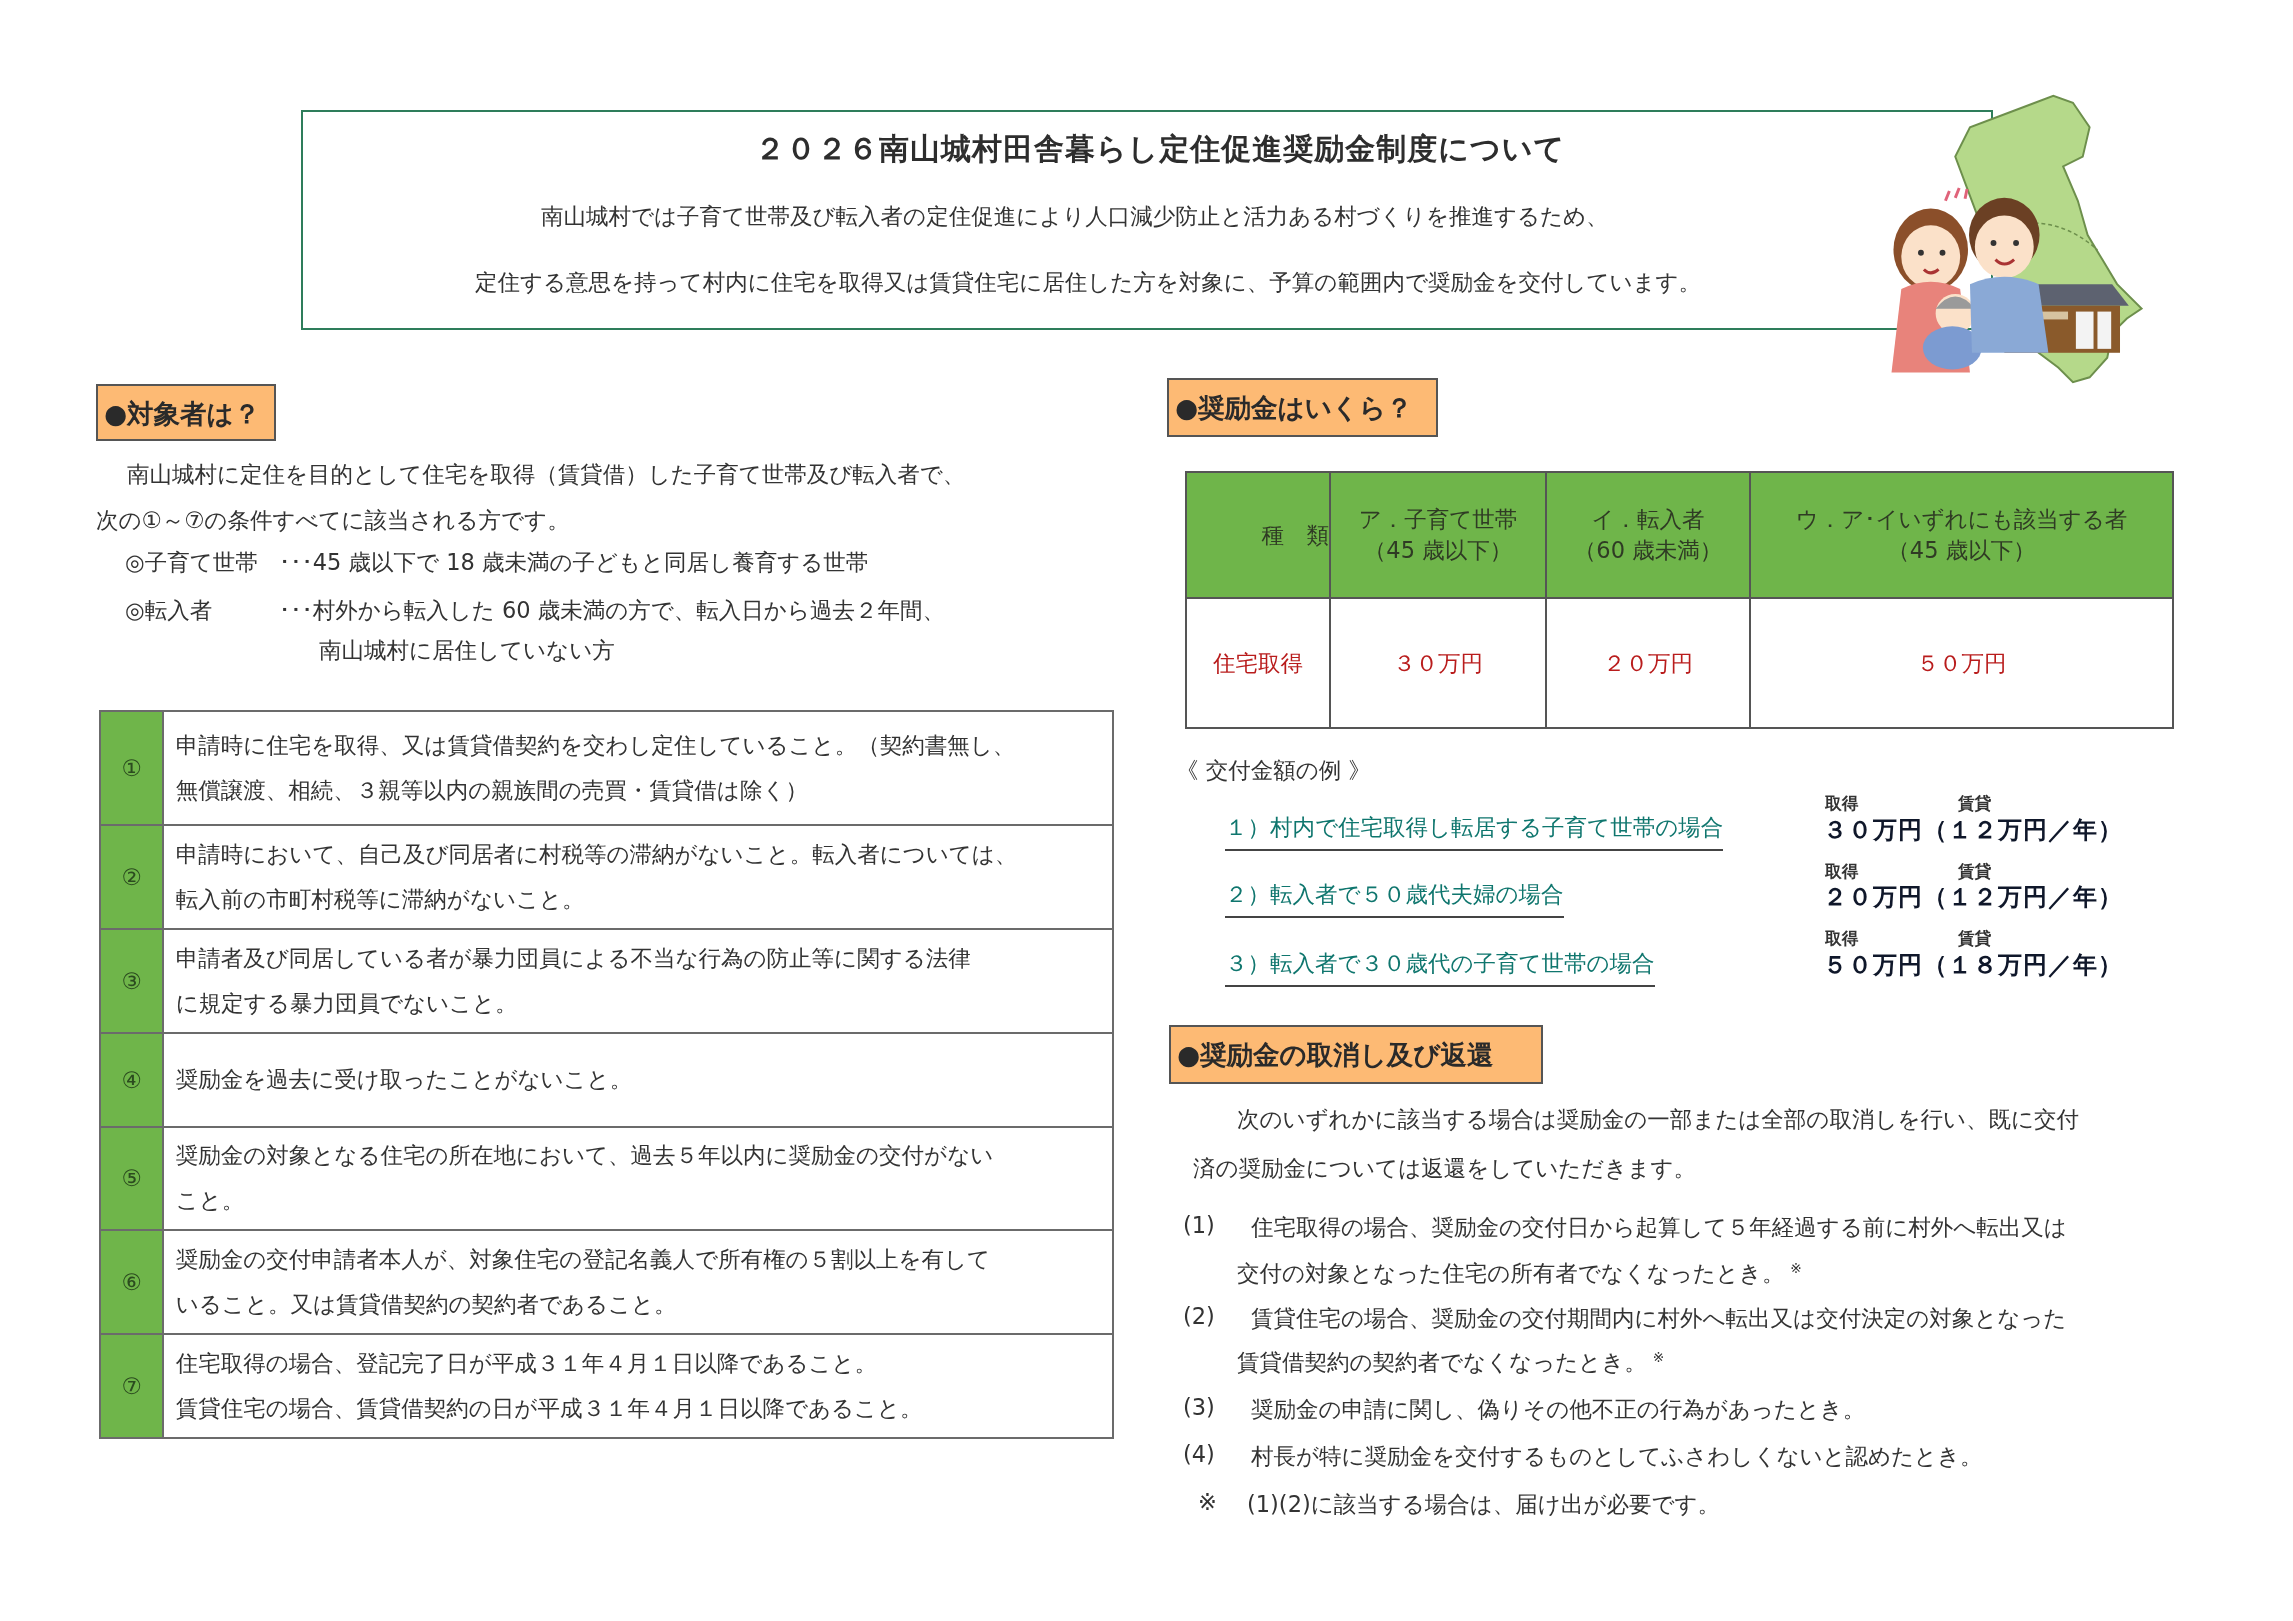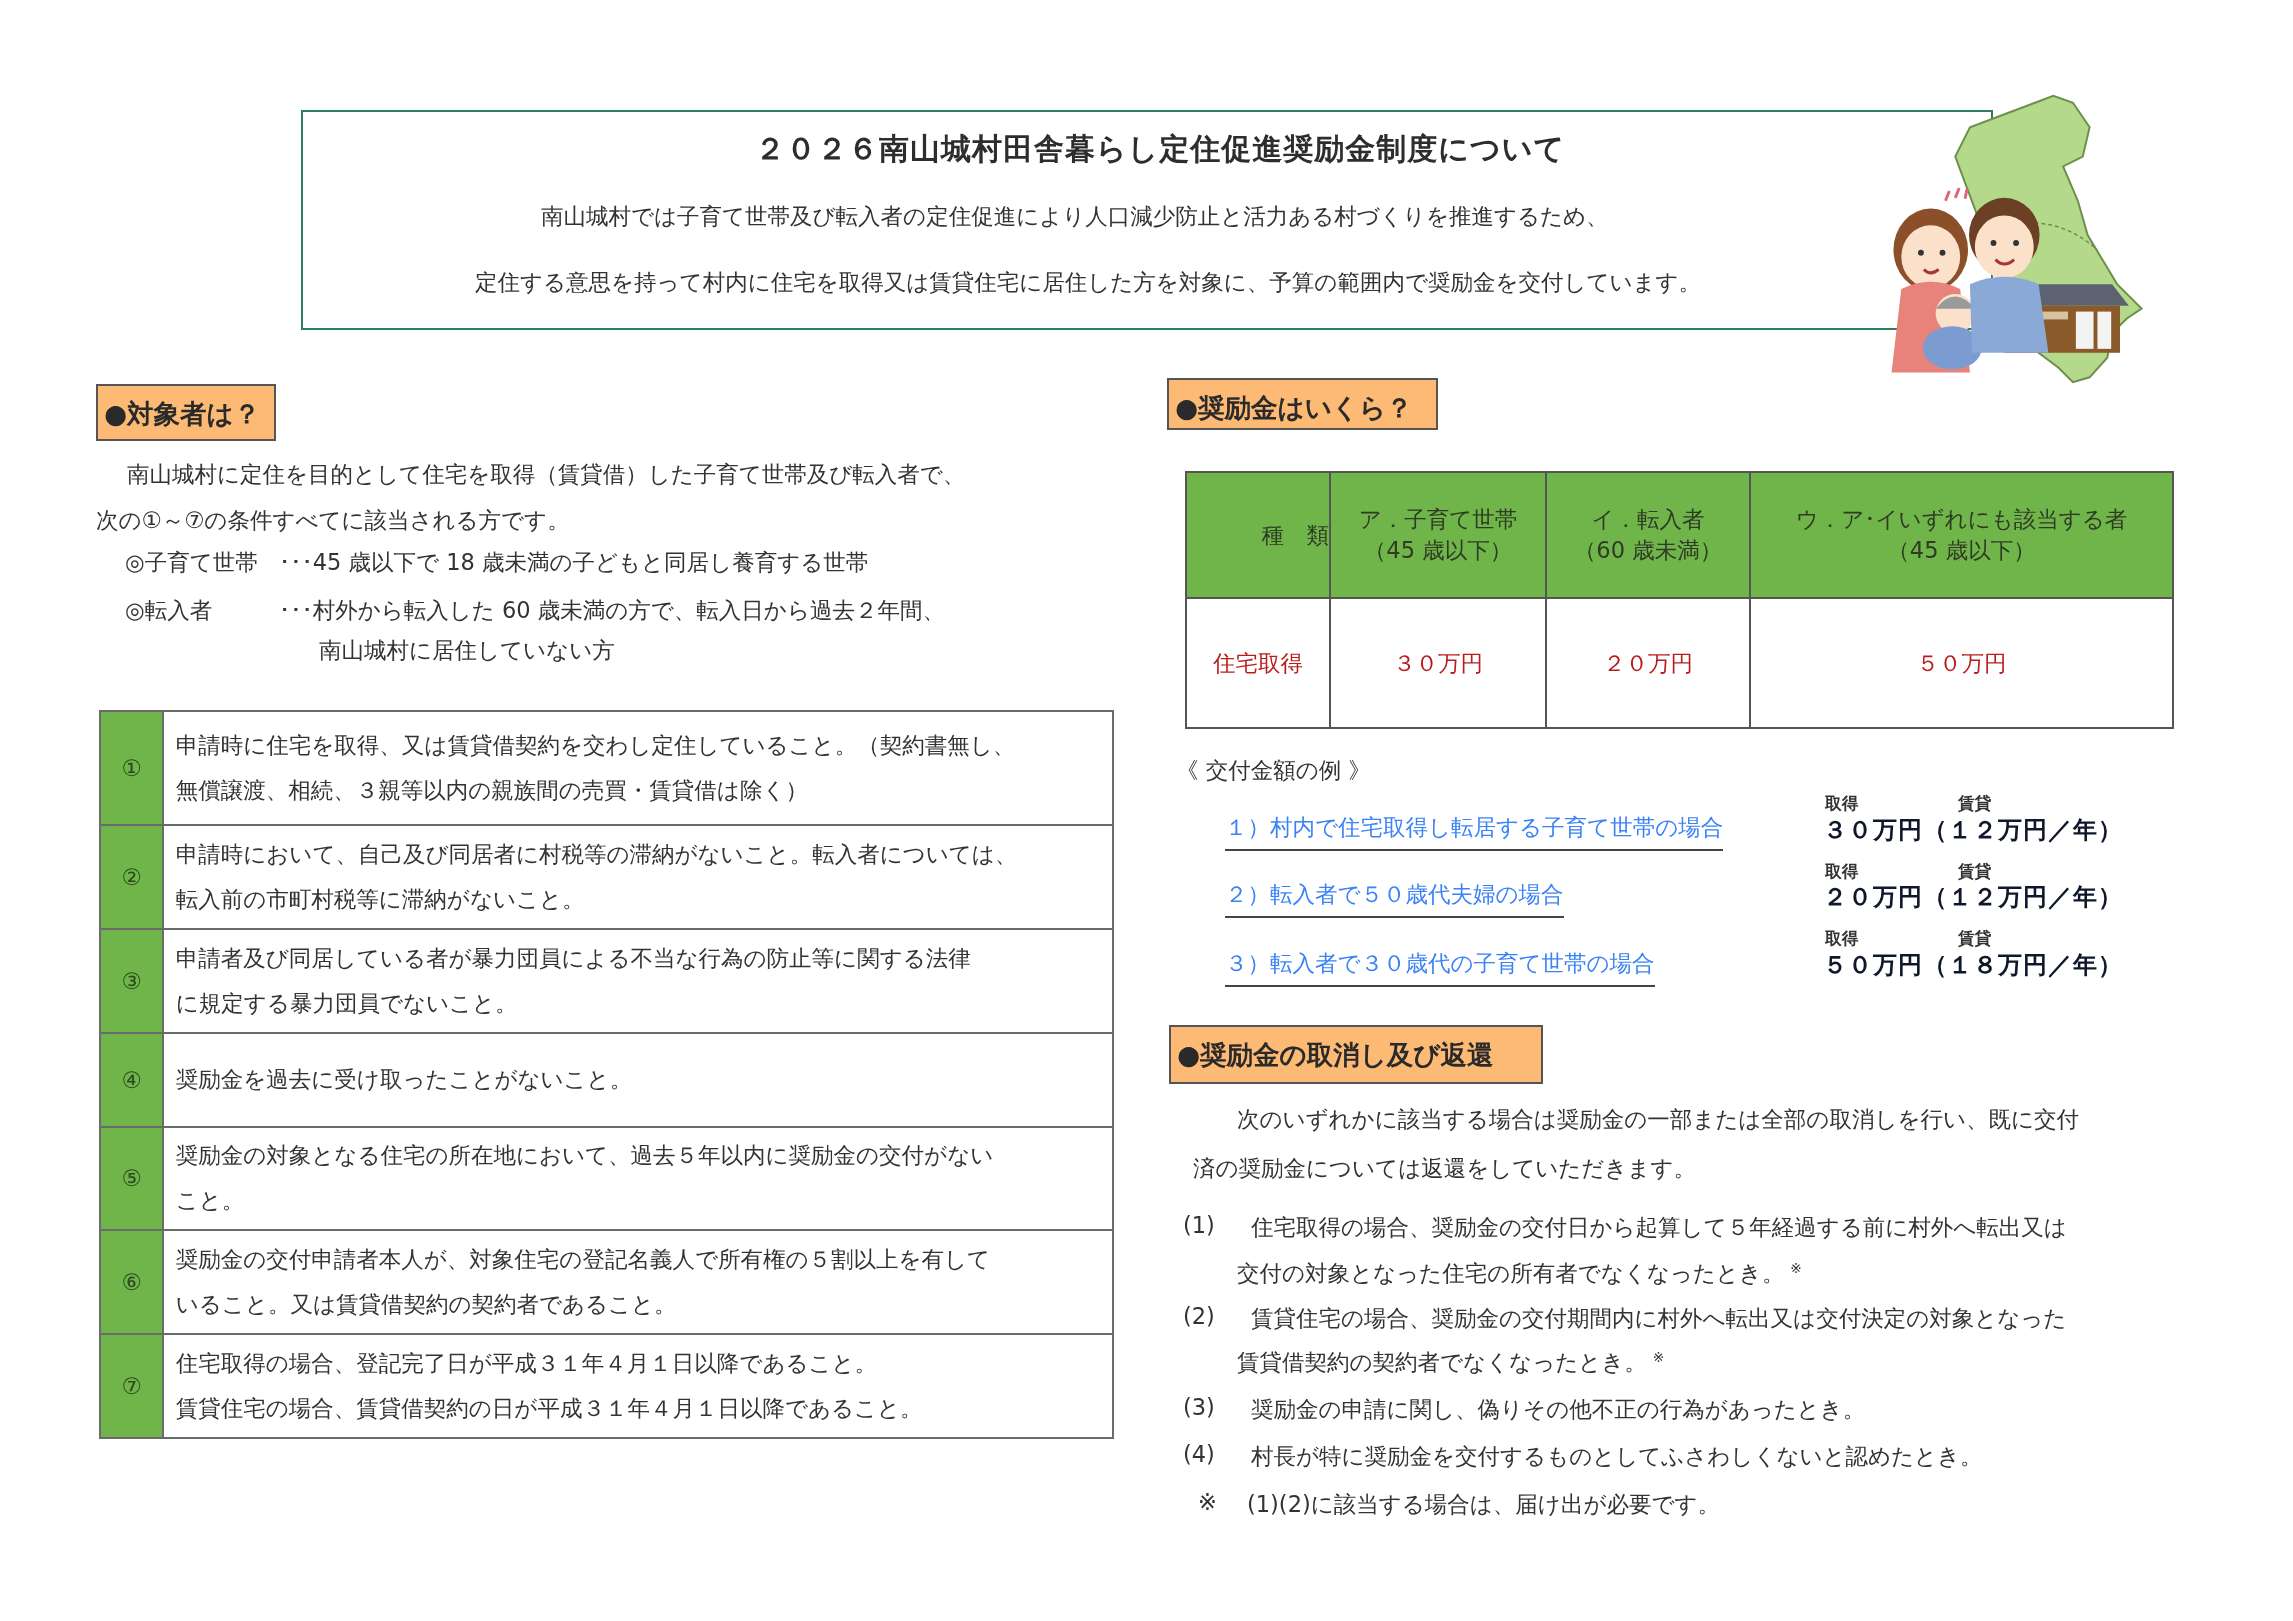--- a/index.html
+++ b/index.html
@@ -29,21 +29,21 @@
   
   #illustration { left: 1862px; top: 88px; width: 314px; height: 304px; }
 
   
   .sec-head {
     border: 2px solid #555; background: #fdba74;
     font-size: 26.5px; font-weight: bold; color: #2a2a2a;
     padding: 9.8px 9.8px 7.8px 5.9px; white-space: nowrap;
   }
   #sec-eligibility { left: 96px; top: 384px; width: 180px; height: 57px; }
-  #sec-amount { left: 1167px; top: 378px; width: 271px; height: 52px; }
+  #sec-amount { left: 1167px; top: 378px; width: 271px; height: 59px; }
   #sec-cancel { left: 1169px; top: 1025px; width: 374px; height: 59px; }
 
   .body-text { font-size: 22.5px; color: #333; white-space: nowrap; }
 
   
   #elig-p1 { left: 127px; top: 459px; }
   #elig-p2 { left: 96px; top: 505px; }
   #elig-def1-label { left: 125px; top: 547px; }
   #elig-def2-label { left: 125px; top: 595px; }
   #elig-def1-text { left: 204px; top: 547px; }
@@ -72,21 +72,21 @@
   #amount-table th, #amount-table td {
     border: 2px solid #555; text-align: center; vertical-align: middle;
     font-size: 22.5px; color: #b91c1c; font-weight: normal; line-height: 31px;
   }
   #amount-table th { background: #6fb54a; color: #2f3b24; }
   #amount-table .rowhead { width: 144px; text-align: right; }
 
   
   #examples-title { left: 1176px; top: 755px; }
   .ex-label {
-    font-size: 22.5px; color: #3b82f6; border-bottom: 2px solid #444;
+    font-size: 22.5px; color: #0f766e; border-bottom: 2px solid #444;
     padding-bottom: 5.9px; white-space: nowrap;
   }
   #ex-1 { left: 1225px; top: 812px; }
   #ex-2 { left: 1225px; top: 879px; }
   #ex-3 { left: 1225px; top: 948px; }
   .ex-small { font-size: 16.7px; font-weight: bold; color: #333; white-space: nowrap; }
   .ex-amount { font-size: 24px; font-weight: bold; color: #0f172a; white-space: nowrap; letter-spacing: 1px; }
 
   
   .cancel-item { font-size: 22.5px; color: #333; white-space: nowrap; }

